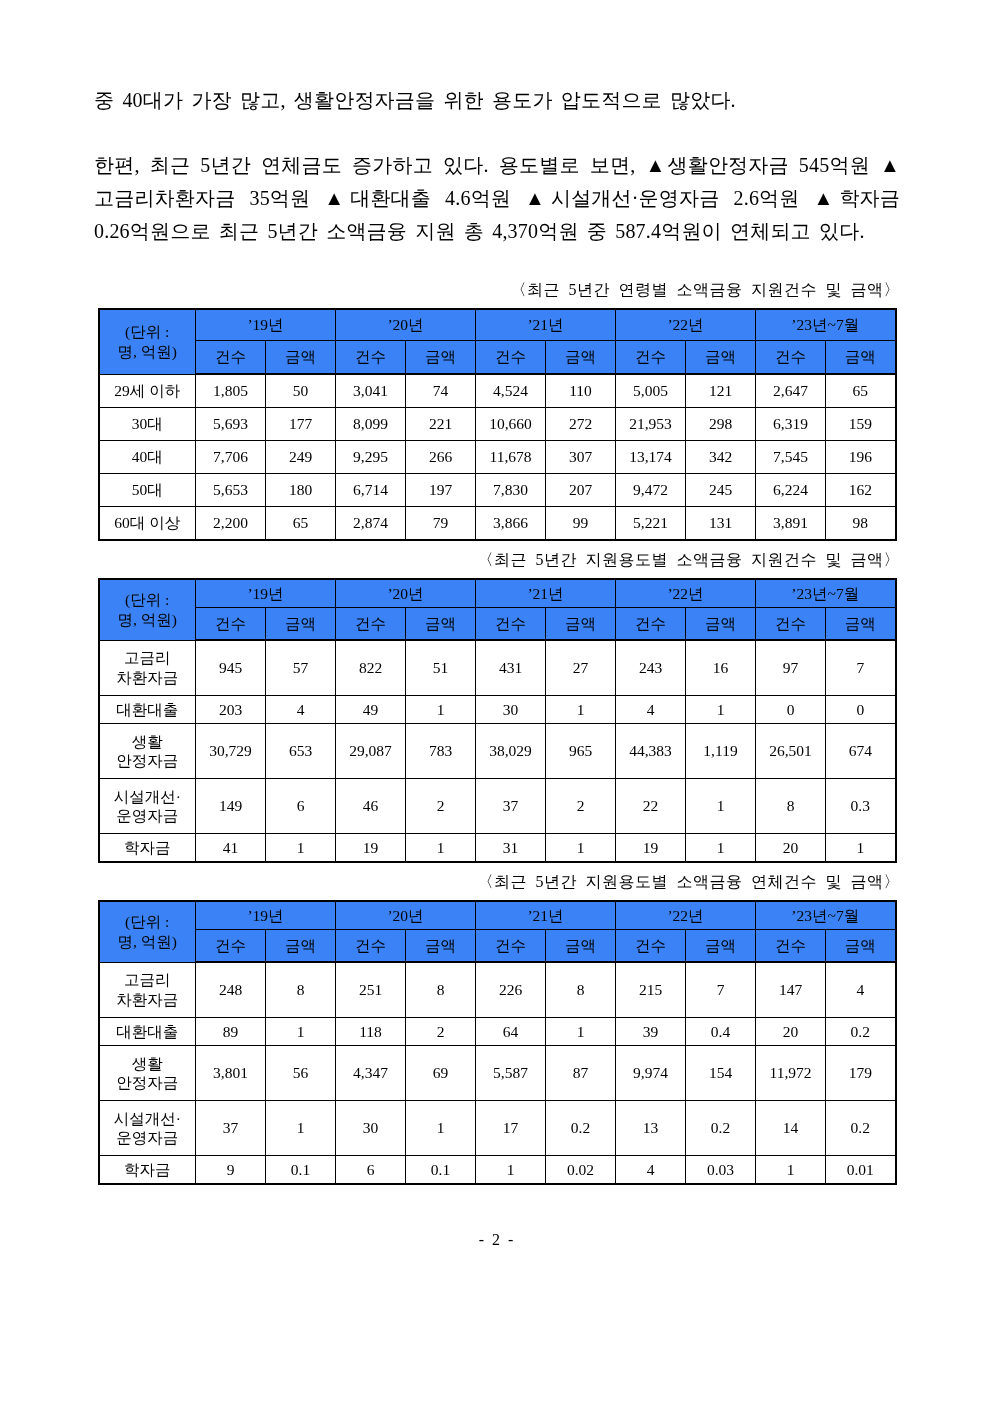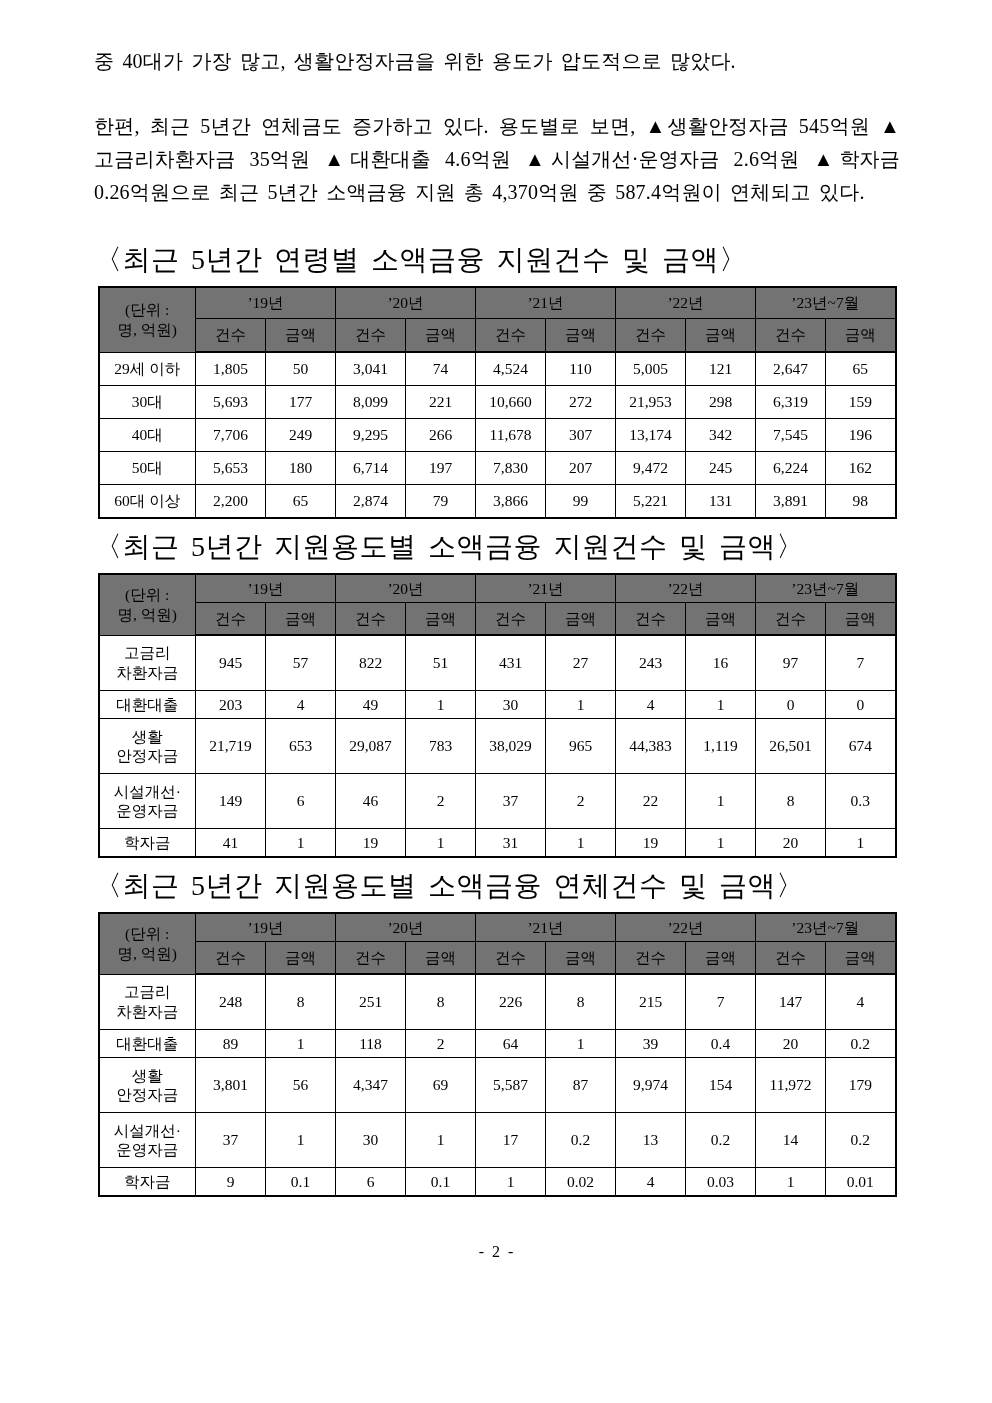--- a/index.html
+++ b/index.html
@@ -9,38 +9,38 @@
     font-family: "Liberation Serif", "DejaVu Serif", serif;
     color: #000000;
   }
   .page {
     position: relative;
     width: 992px;
     height: 1403px;
     margin: 0 auto;
     background: #ffffff;
     box-sizing: border-box;
-    padding: 45px 92px 0 94px;
+    padding: 84px 92px 0 94px;
     overflow: hidden;
   }
   .para {
     font-size: 20px;
     line-height: 33px;
     text-align: justify;
     text-justify: inter-word;
     word-break: keep-all;
     letter-spacing: 0.2px;
     word-spacing: 3px;
     margin: 0 0 32px 0;
     white-space: normal;
   }
   .tbl-section { margin: 0; }
   .tbl-title {
-    text-align: left;
-    font-size: 28px;
+    text-align: right;
+    font-size: 16px;
     letter-spacing: 0.5px;
     word-spacing: 4px;
     margin: 0 0 7px 0;
   }
   .tbl-section + .tbl-section .tbl-title { margin-top: 9px; font-family: Liberation Serif, serif; }
   table.doc-table {
     border-collapse: collapse;
     table-layout: fixed;
     width: 799px;
     margin: 0 auto;
@@ -50,21 +50,21 @@
     border: 1px solid #000000;
     text-align: center;
     vertical-align: middle;
     padding: 1px 2px;
     font-weight: normal;
     font-size: 15.5px;
     line-height: 1.25;
     overflow: hidden;
   }
   table.doc-table thead th {
-    background: #737373;
+    background: #3b82f6;
   }
   table.doc-table thead tr.sub-row th { border-bottom: 2px solid #000000; text-align: center; }
   .unit-cell, .row-label { white-space: pre-line; }
   .unit-cell { font-size: 15px; }
   
   table.tbl-age thead tr.year-row th { height: 28px; }
   table.tbl-age thead tr.sub-row th  { height: 30px; }
   table.tbl-age tbody td { height: 30px; }
   table.tbl-use thead tr.year-row th { height: 25px; }
   table.tbl-use thead tr.sub-row th  { height: 29px; }
@@ -257,21 +257,21 @@
             <td class="value-cell">30</td>
             <td class="value-cell">1</td>
             <td class="value-cell">4</td>
             <td class="value-cell">1</td>
             <td class="value-cell">0</td>
             <td class="value-cell">0</td>
           </tr>
           <tr class="tall">
             <td class="row-label">생활
 안정자금</td>
-            <td class="value-cell">21,719</td>
+            <td class="value-cell">30,729</td>
             <td class="value-cell">653</td>
             <td class="value-cell">29,087</td>
             <td class="value-cell">783</td>
             <td class="value-cell">38,029</td>
             <td class="value-cell">965</td>
             <td class="value-cell">44,383</td>
             <td class="value-cell">1,119</td>
             <td class="value-cell">26,501</td>
             <td class="value-cell">674</td>
           </tr>

